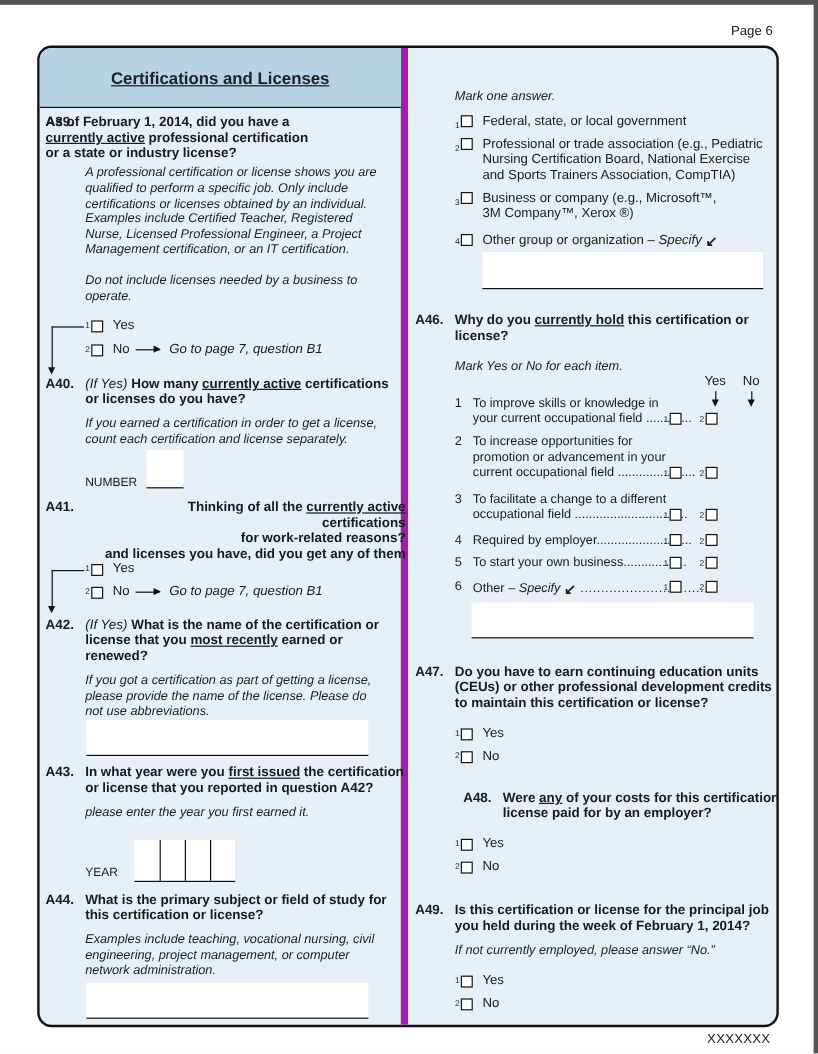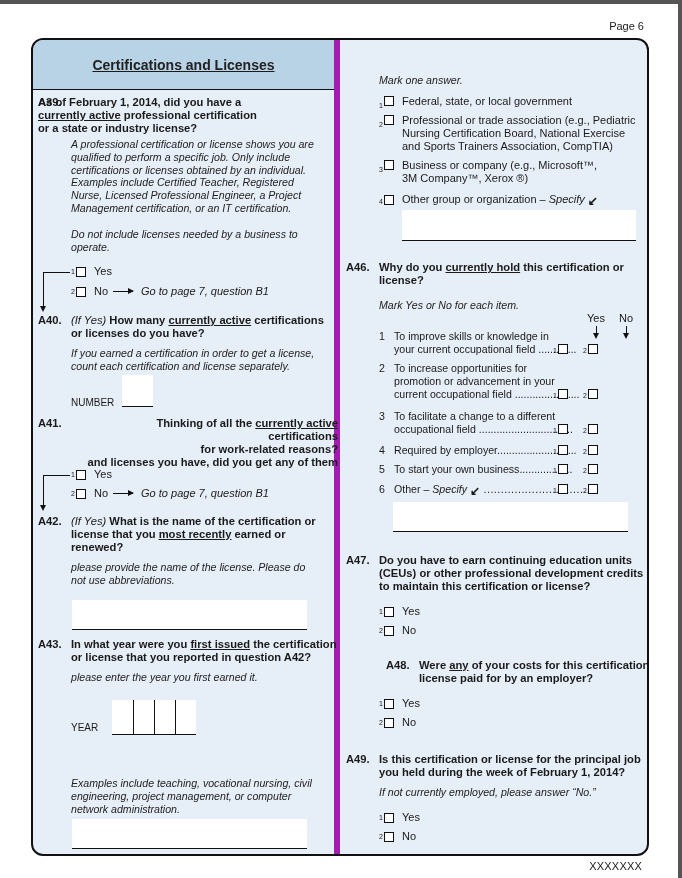--- a/index.html
+++ b/index.html
@@ -140,20 +140,21 @@
 
     <div class="q" style="left:5px;top:475px;width:300px;">
       <span class="qnum">A42.</span>
       <div style="margin-left:33px;" class="qtext">
         <div><span class="it">(If Yes)</span><span> What is the name of the certification or</span></div>
         <div><span>license that you </span><span class="u">most recently</span><span> earned or</span></div>
         <div>renewed?</div>
       </div>
     </div>
     <div class="note" style="left:38px;top:521px;">
+      <div>If you got a certification as part of getting a license,</div>
       <div>please provide the name of the license. Please do</div>
       <div>not use abbreviations.</div>
     </div>
     <div class="write-box" style="left:39px;top:560px;width:235px;height:30px;"></div>
 
     <div class="q" style="left:5px;top:598px;width:305px;">
       <span class="qnum">A43.</span>
       <div style="margin-left:33px;" class="qtext">
         <div><span>In what year were you </span><span class="u">first issued</span><span> the certification</span></div>
         <div>or license that you reported in question A42?</div>
@@ -163,20 +164,27 @@
       <div>please enter the year you first earned it.</div>
     </div>
     <div class="small-label" style="left:38px;top:682px;">YEAR</div>
     <div class="year-box" style="left:79px;top:660px;">
       <div class="year-cell"></div>
       <div class="year-cell"></div>
       <div class="year-cell"></div>
       <div class="year-cell"></div>
     </div>
 
+    <div class="q" style="left:5px;top:704px;width:300px;">
+      <span class="qnum">A44.</span>
+      <div style="margin-left:33px;" class="qtext">
+        <div>What is the primary subject or field of study for</div>
+        <div>this certification or license?</div>
+      </div>
+    </div>
     <div class="note" style="left:38px;top:737px;">
       <div>Examples include teaching, vocational nursing, civil</div>
       <div>engineering, project management, or computer</div>
       <div>network administration.</div>
     </div>
     <div class="write-box" style="left:39px;top:779px;width:235px;height:30px;"></div>
   </div>
 
   <div class="col-right">
 

